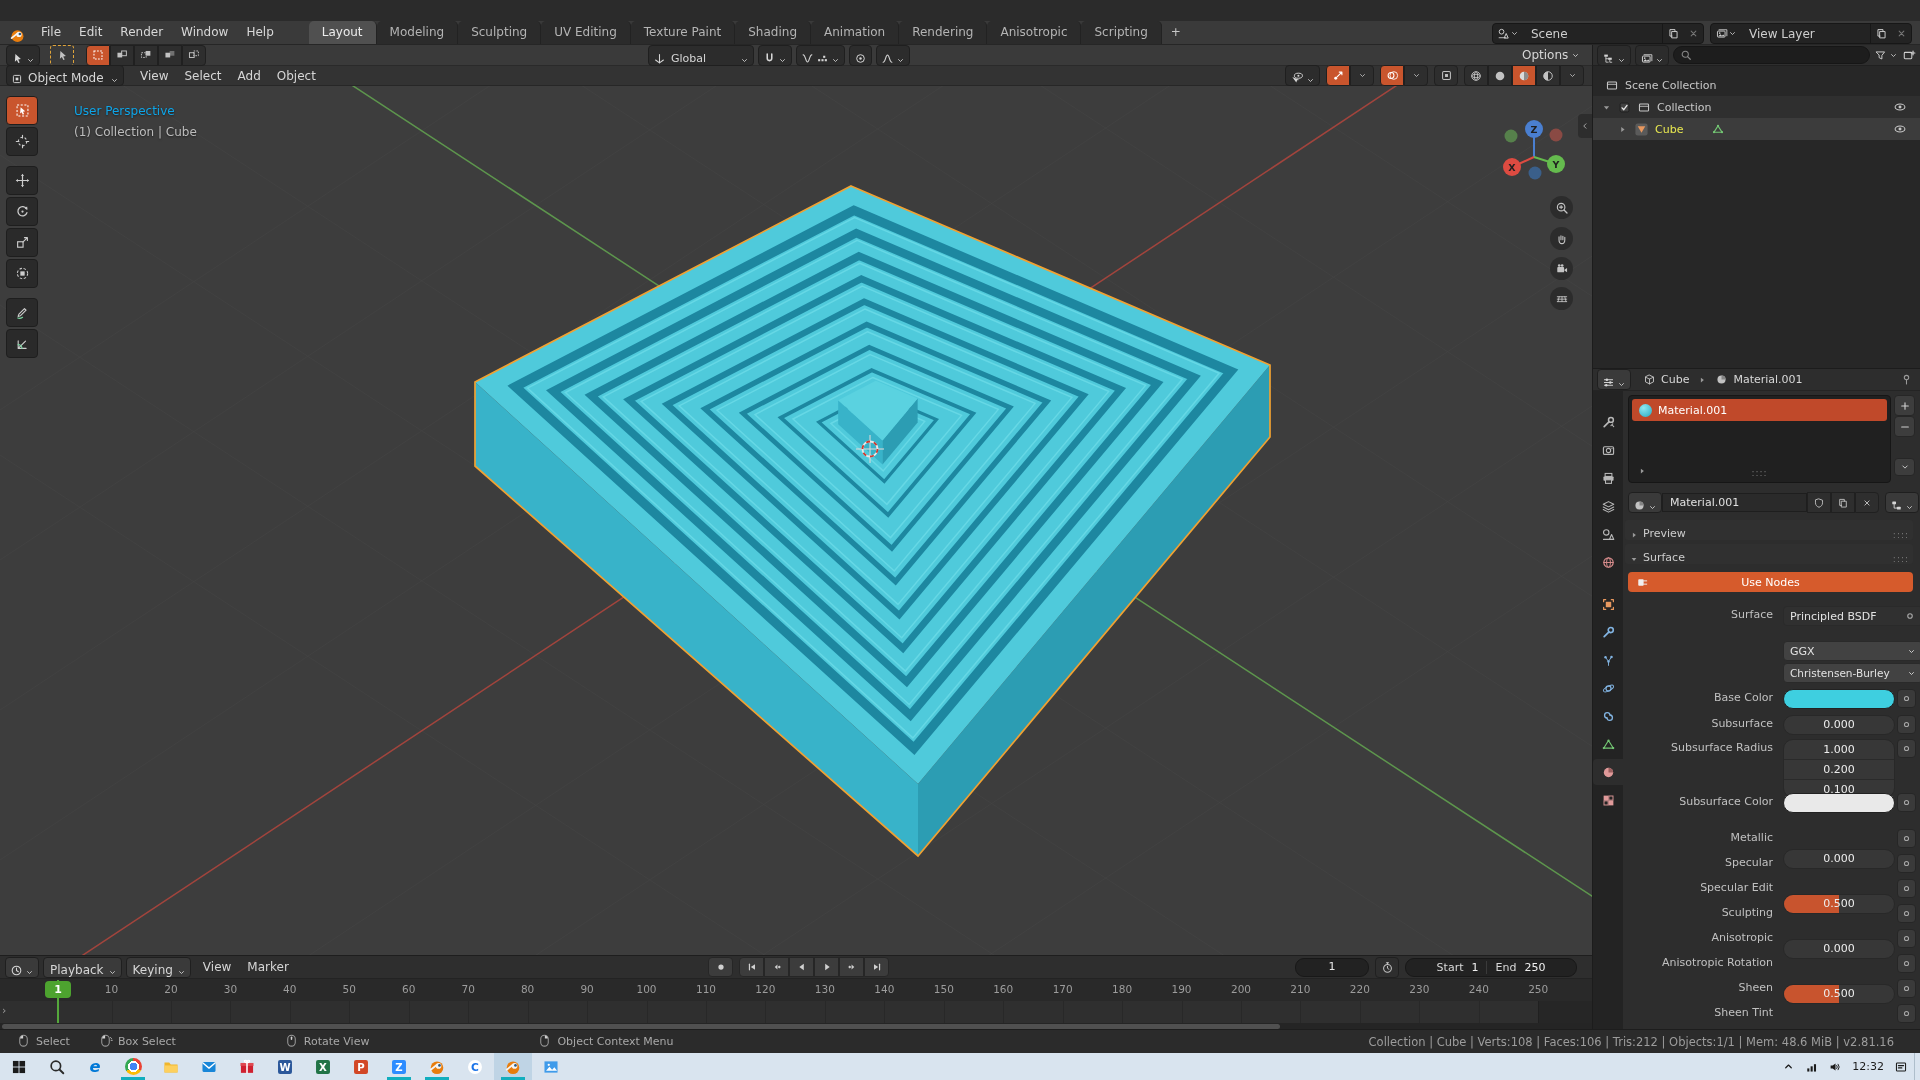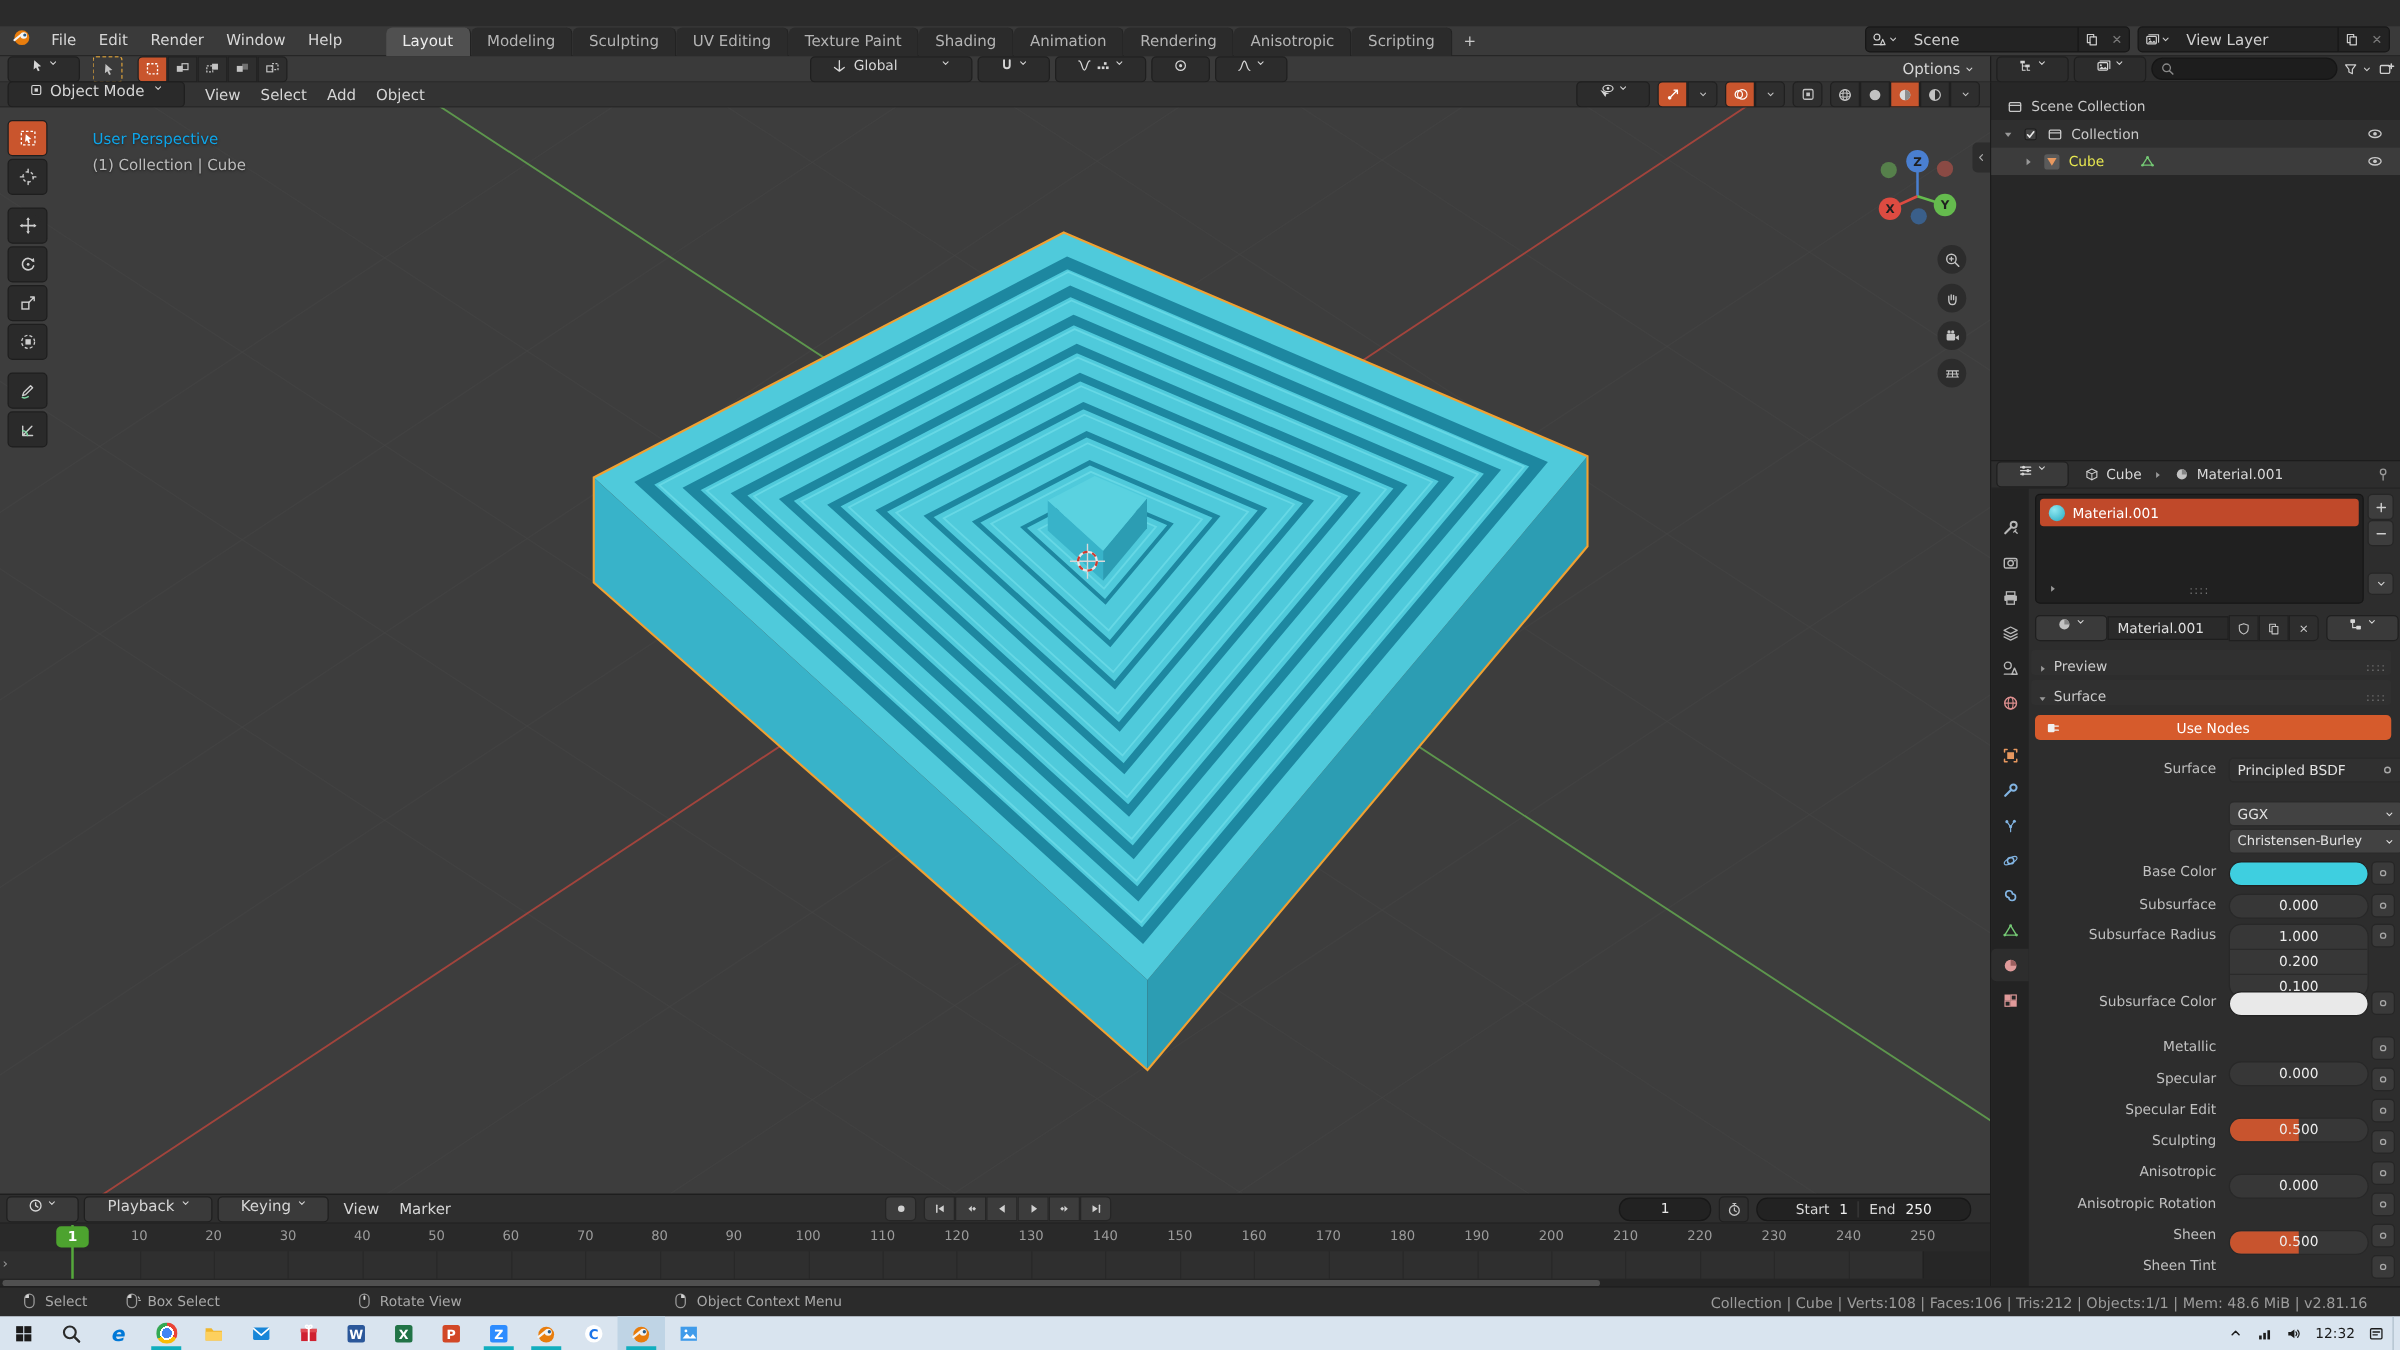--- a/index.html
+++ b/index.html
@@ -7,31 +7,31 @@
         font-family:"DejaVu Sans","Liberation Sans",sans-serif;font-size:11px;color:#cfcfcf;
         -webkit-user-select:none;user-select:none}
   .a{position:absolute}
   .flex{display:flex;align-items:center}
   [data-icon]{display:inline-flex;align-items:center;justify-content:center;flex:0 0 auto}
   [data-icon] svg{display:block}
   
   #titlebar{left:0;top:0;width:1920px;height:21px;background:#1d1d1d;color:#dcdcdc;display:flex;align-items:center}
   .wbtn{width:45px;height:21px;display:flex;align-items:center;justify-content:center;color:#cfcfcf;font-size:10px}
   
-  #topbar{left:0;top:21px;width:1920px;height:24px;background:#3a3a3a;display:flex;align-items:flex-start;border-bottom:1px solid #262626;box-sizing:border-box}
+  #topbar{left:0;top:21px;width:1920px;height:24px;background:#3a3a3a;display:flex;align-items:flex-end;border-bottom:1px solid #262626;box-sizing:border-box}
   .menu-item{padding:0 9px;color:#d8d8d8;font-size:12px;line-height:23px}
   #wtabs{display:flex;align-items:flex-end;height:24px;margin-left:26px}
   .wtab{padding:0 13px;height:23px;line-height:23px;font-size:12px;color:#b4b4b4;background:#2b2b2b;border-right:1px solid #222;border-radius:5px 5px 0 0}
   .wtab.active{background:#505050;color:#ececec}
   .wtab.addtab{background:transparent;border:none;color:#c8c8c8;padding:0 9px}
   .idwidget{height:19px;background:#232323;border:1px solid #171717;border-radius:4px;display:flex;align-items:center;color:#cecece;font-size:12px}
   .idwidget .seg{display:flex;align-items:center;padding:0 4px;height:100%}
   .idwidget .lbl{padding:0 8px;flex:1}
   
-  .combo{background:#2c2c2c;border:1px solid #1f1f1f;border-radius:4px;display:flex;align-items:flex-start;height:19px;padding:0 16px;gap:2px;color:#d6d6d6}
+  .combo{background:#2c2c2c;border:1px solid #1f1f1f;border-radius:4px;display:flex;align-items:flex-end;height:19px;padding:0 4px;gap:2px;color:#d6d6d6}
   .flatmenu{padding:0 8px;font-size:12px;color:#d6d6d6;line-height:20px}
   .tsbtn{width:22px;height:19px;background:#2e2e2e;border:1px solid #202020;display:flex;align-items:center;justify-content:center;color:#c2c2c2}
   .orange{background:#c9552d !important;color:#fff !important}
   
   #toolsettings{left:0;top:45px;width:1592px;height:21px;background:#3a3a3a;display:flex;align-items:center;border-bottom:1px solid #2a2a2a;box-sizing:border-box}
   #outliner-header{left:1592px;top:45px;width:328px;height:21px;background:#2e2e2e;border-left:1px solid #1c1c1c;border-bottom:1px solid #202020;box-sizing:border-box}
   #vp-header{left:0;top:66px;width:1592px;height:20px;background:#333333;display:flex;align-items:center;border-bottom:1px solid #272727;box-sizing:border-box}
   
   #viewport{left:0;top:86px;width:1592px;height:869px;background:#3d3d3d;overflow:hidden}
   #vp-toolbar{left:6px;top:10px;width:32px;display:flex;flex-direction:column;gap:2px}

